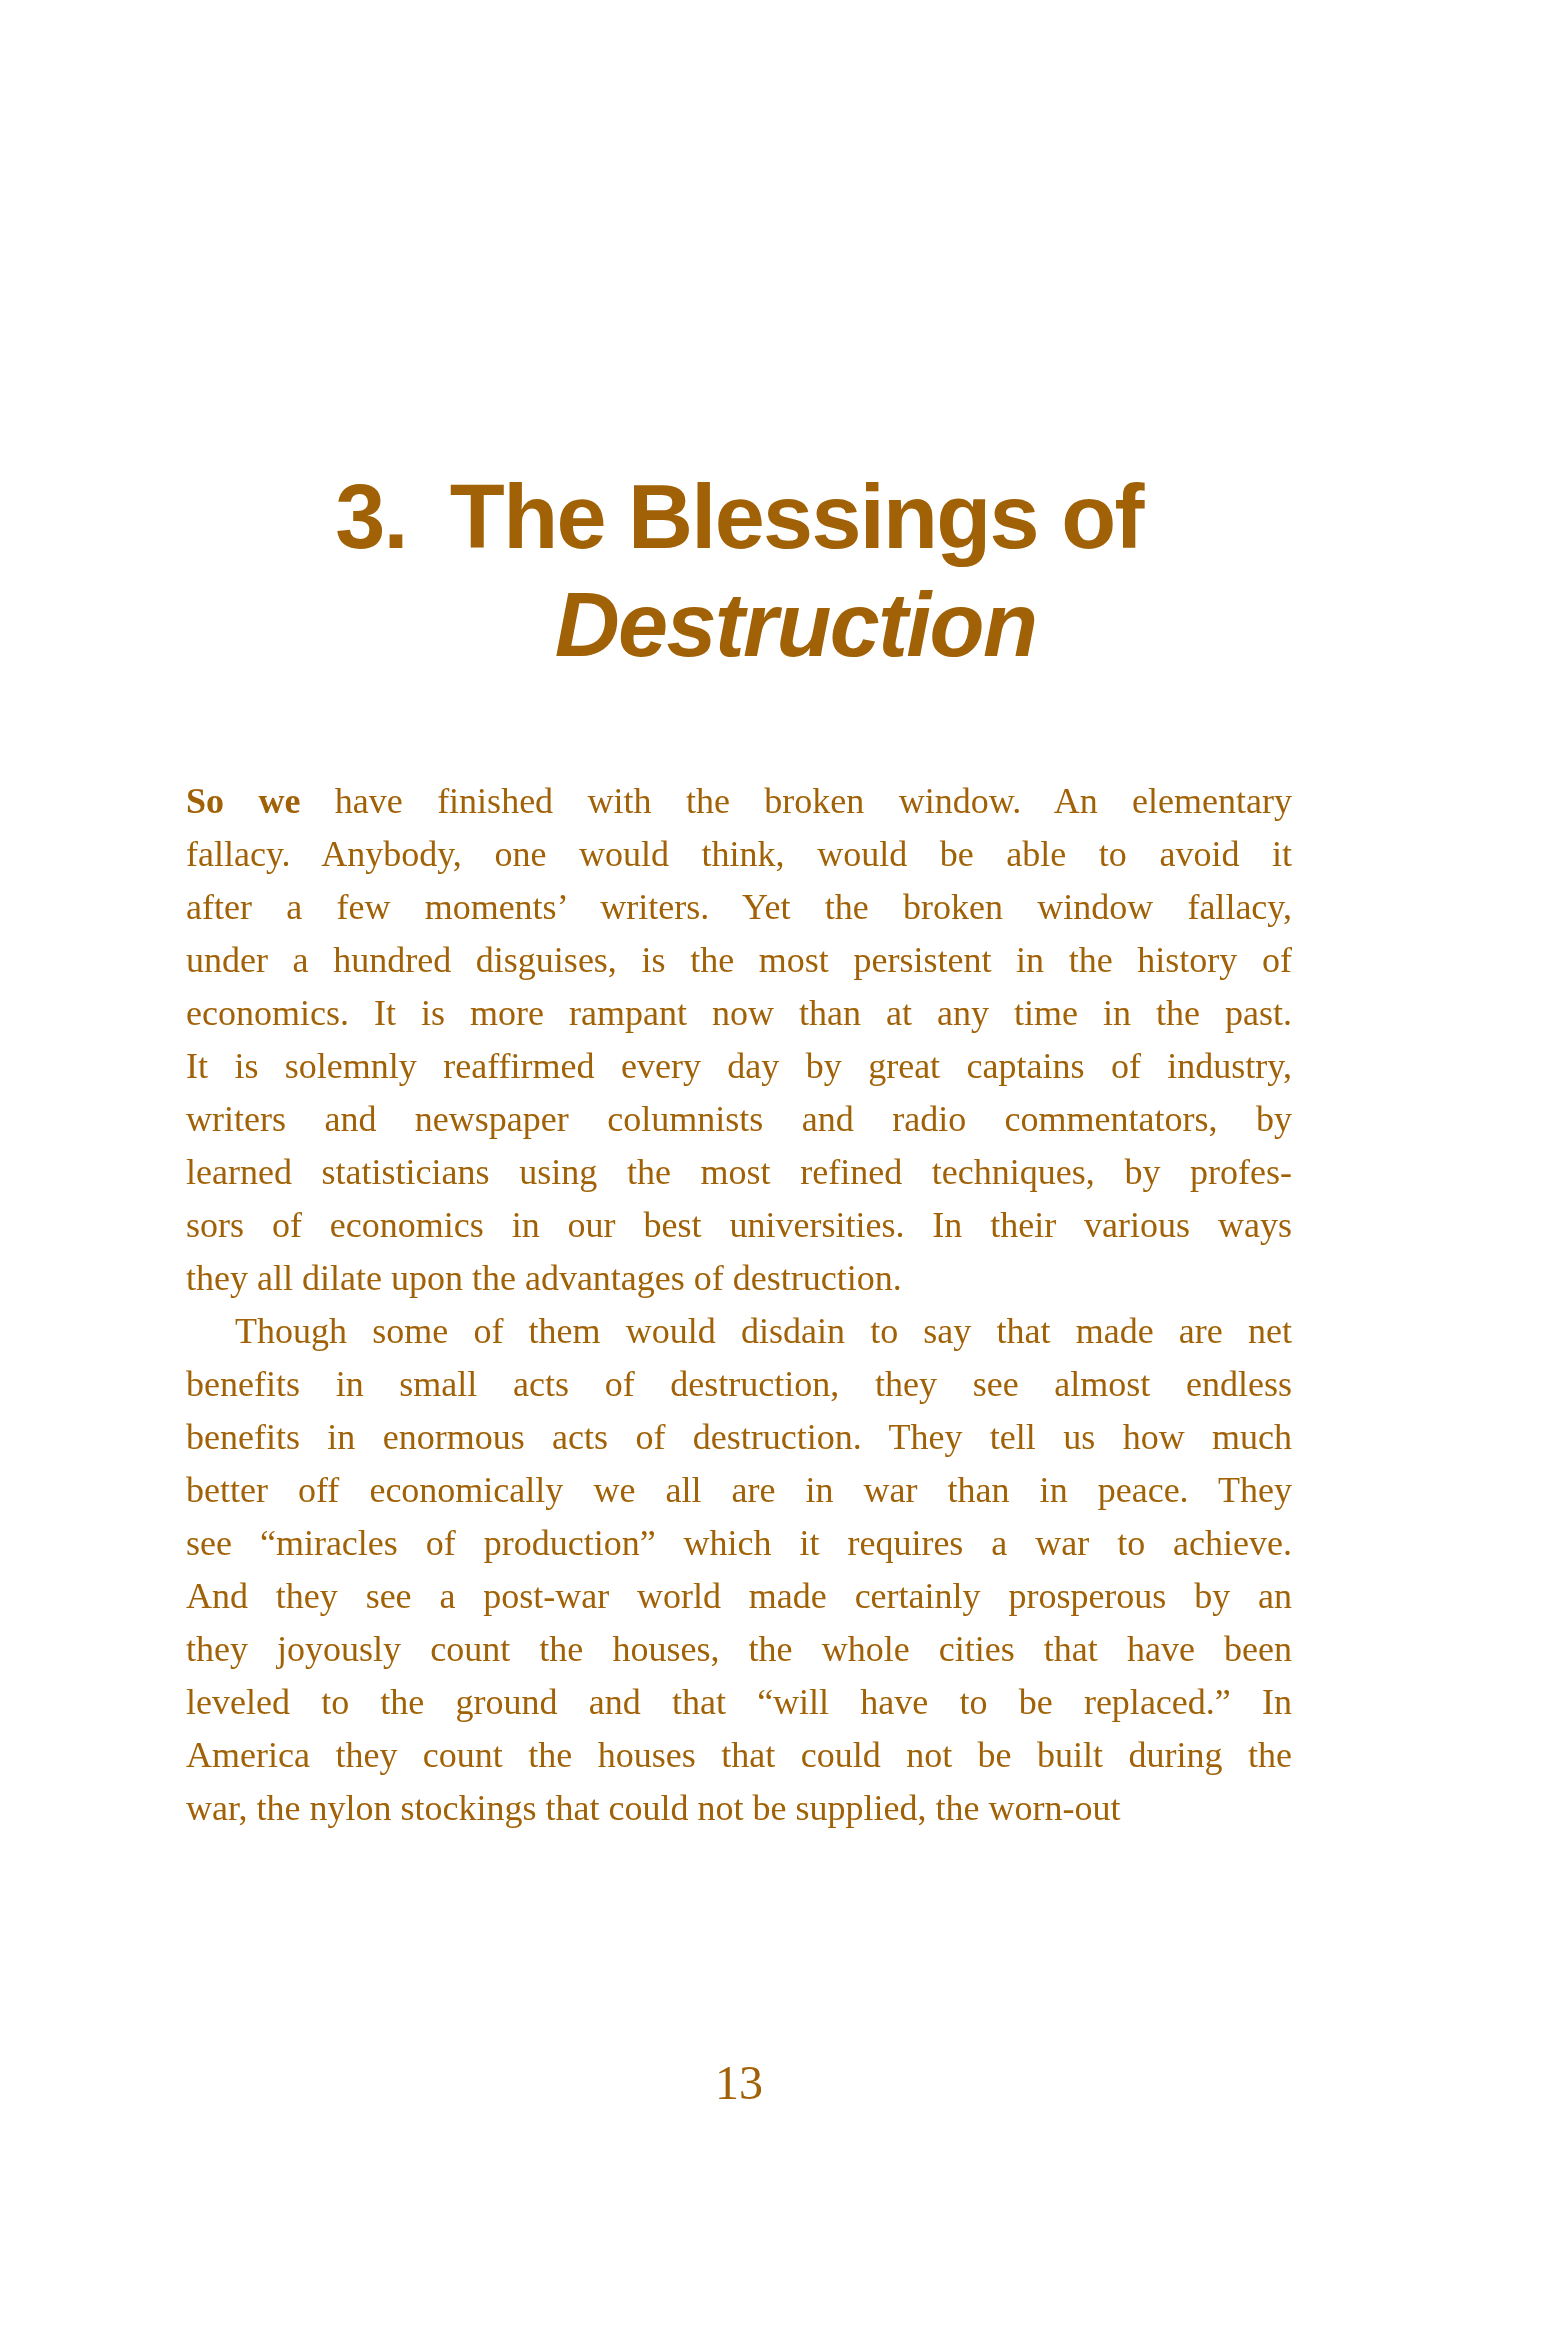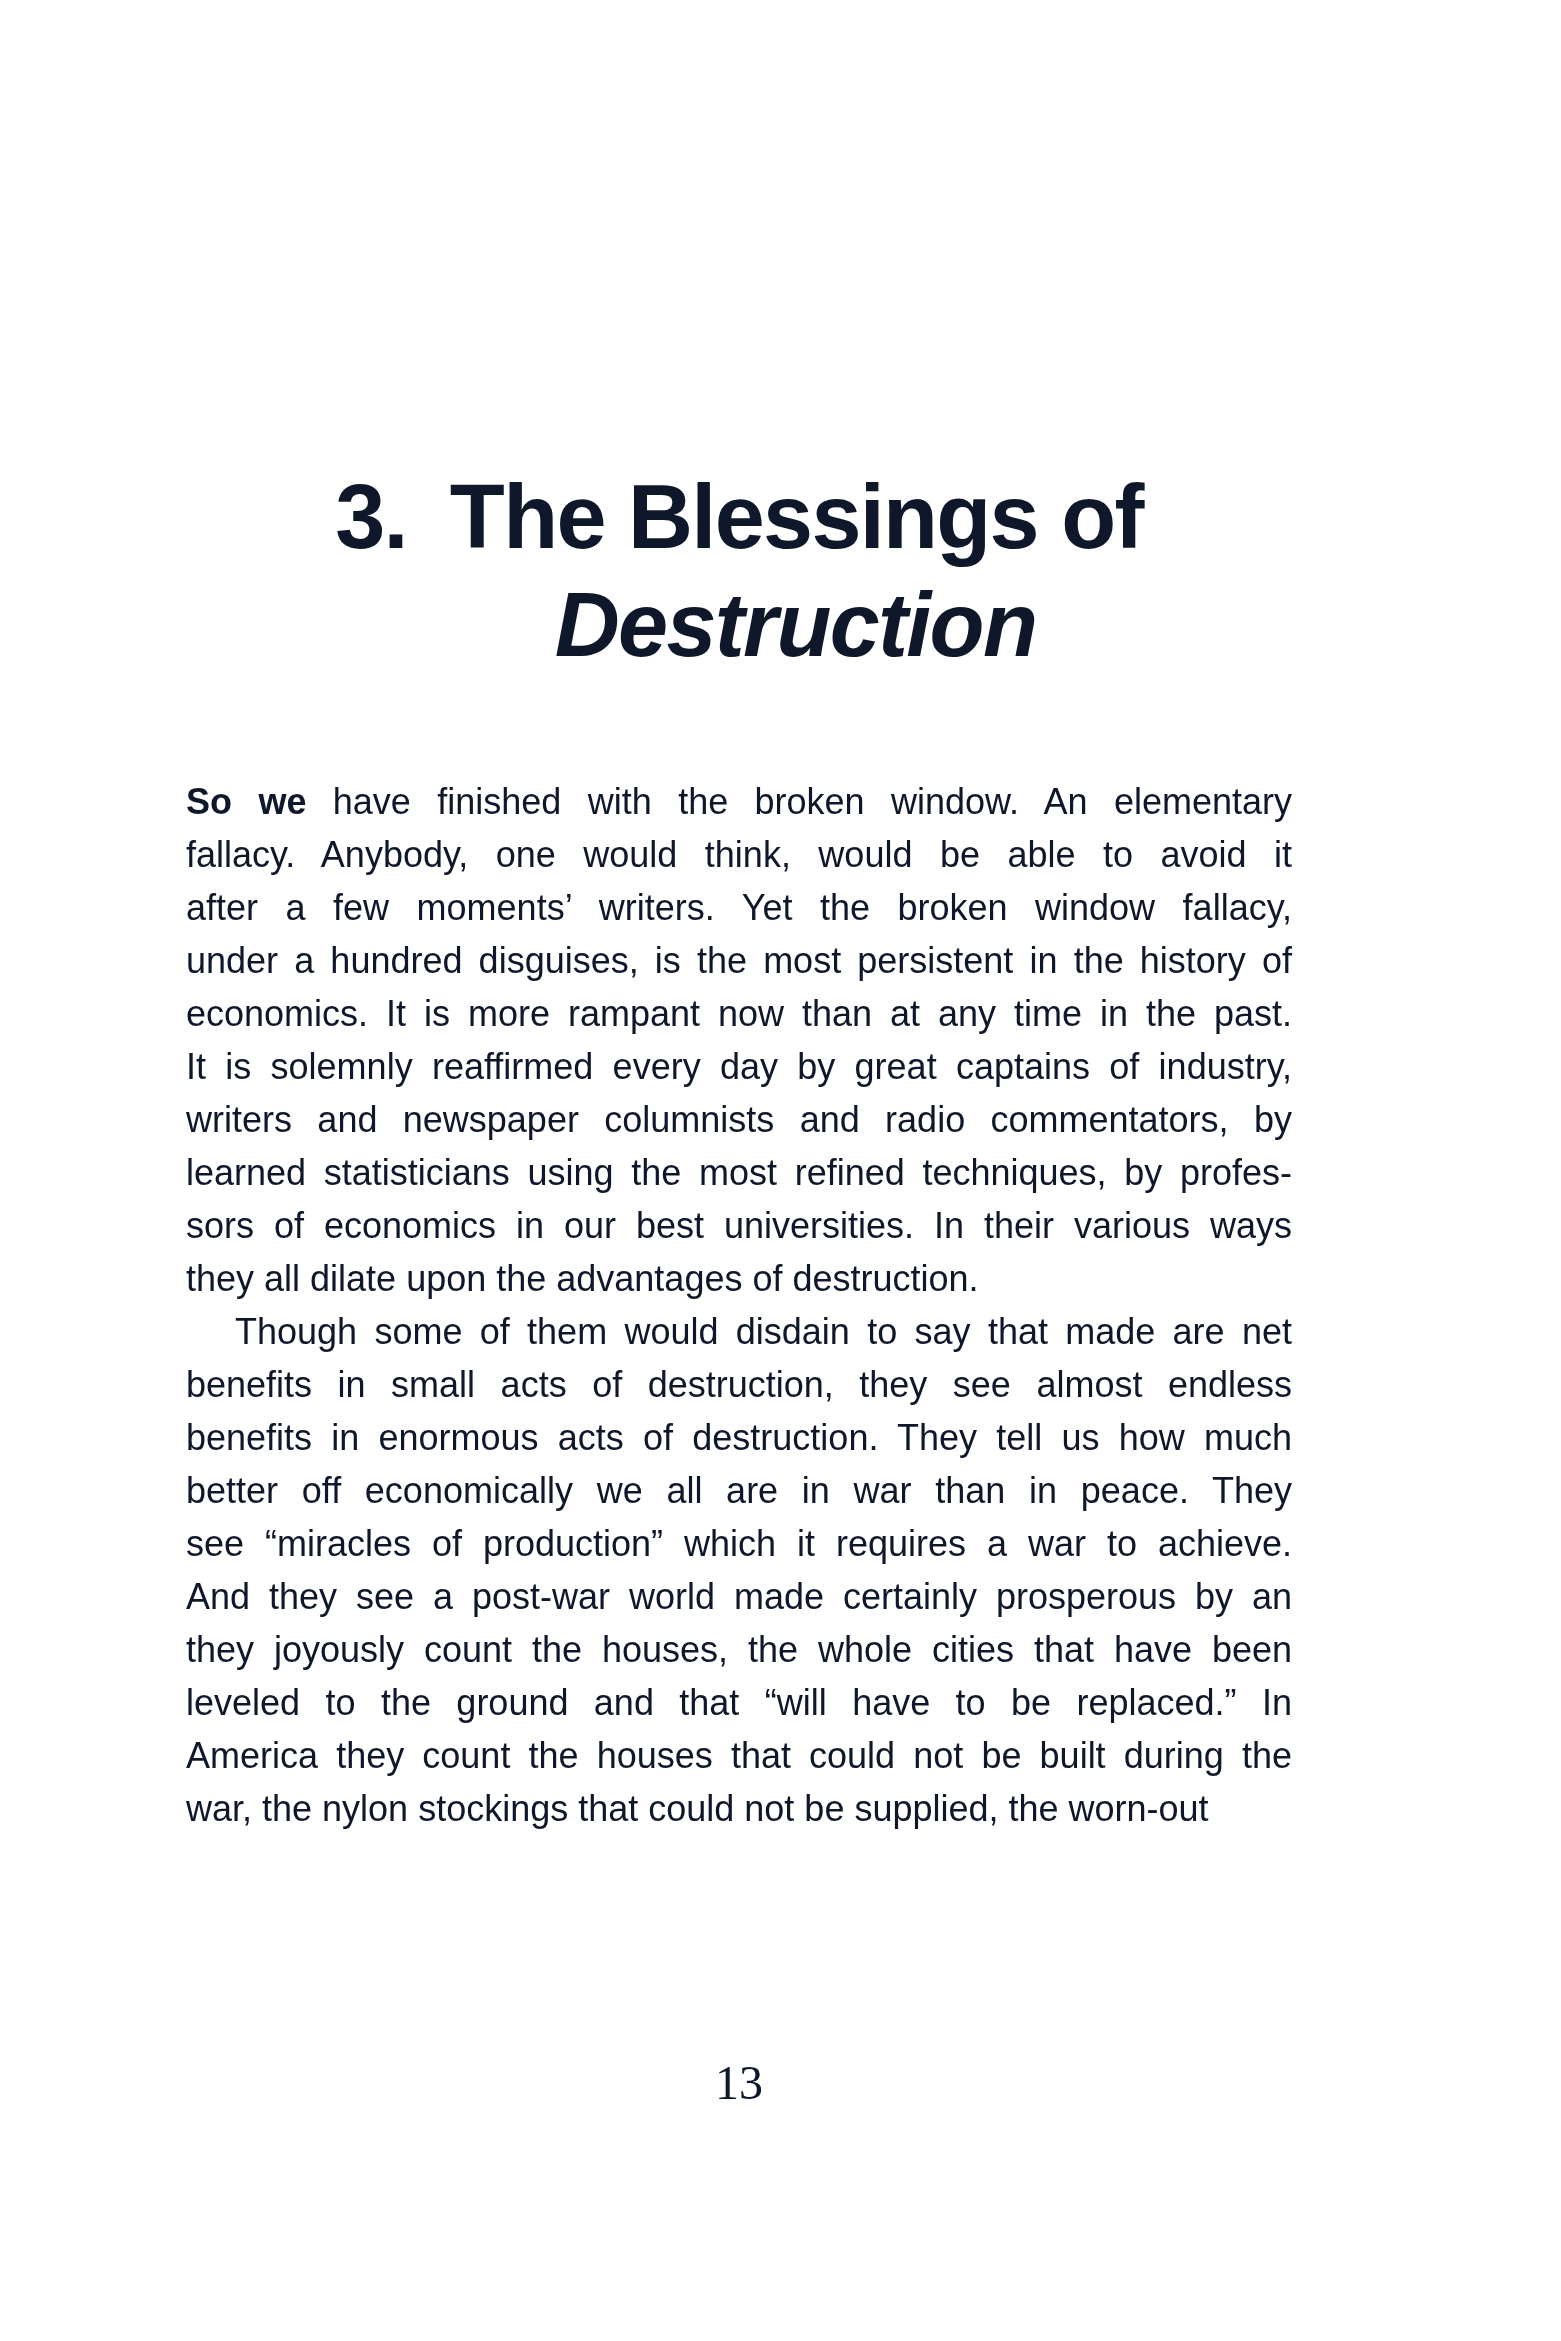--- a/index.html
+++ b/index.html
@@ -5,21 +5,21 @@
   html, body {
     margin: 0;
     padding: 0;
     background: #ffffff;
   }
   .page {
     position: relative;
     width: 1561px;
     height: 2342px;
     background: #ffffff;
-    color: #0f172a;
+    color: #a16207;
     overflow: hidden;
   }
   .chapter-title {
     position: absolute;
     left: 186px;
     top: 463px;
     width: 1106px;
     text-align: center;
     font-family: "Liberation Sans", sans-serif;
     font-weight: bold;
@@ -32,21 +32,21 @@
   }
   .title-line2 {
     margin-left: 113px;
     font-style: italic;
   }
   .body-text {
     position: absolute;
     left: 186px;
     top: 775px;
     width: 1106px;
-    font-family: Liberation Sans, sans-serif;
+    font-family: Liberation Serif, serif;
     font-size: 36px;
     line-height: 53px;
   }
   .line {
     text-align: justify;
     text-align-last: justify;
   }
   .line.last {
     text-align-last: left;
   }

